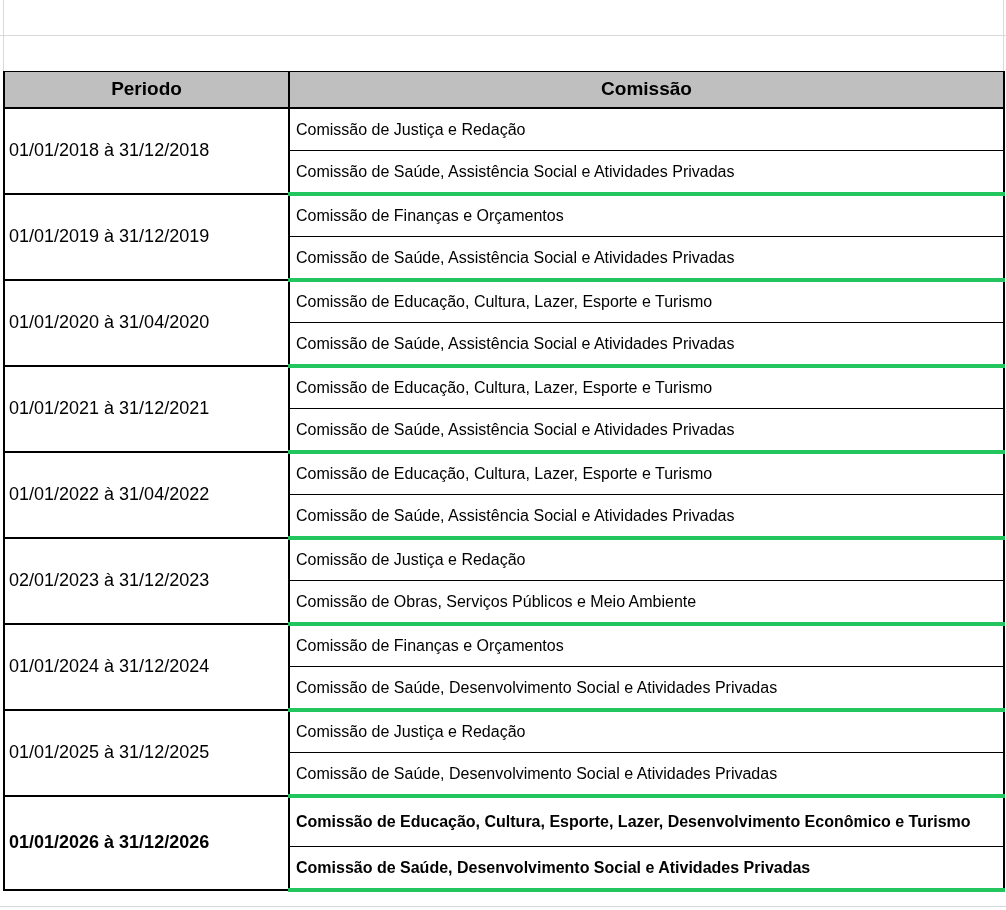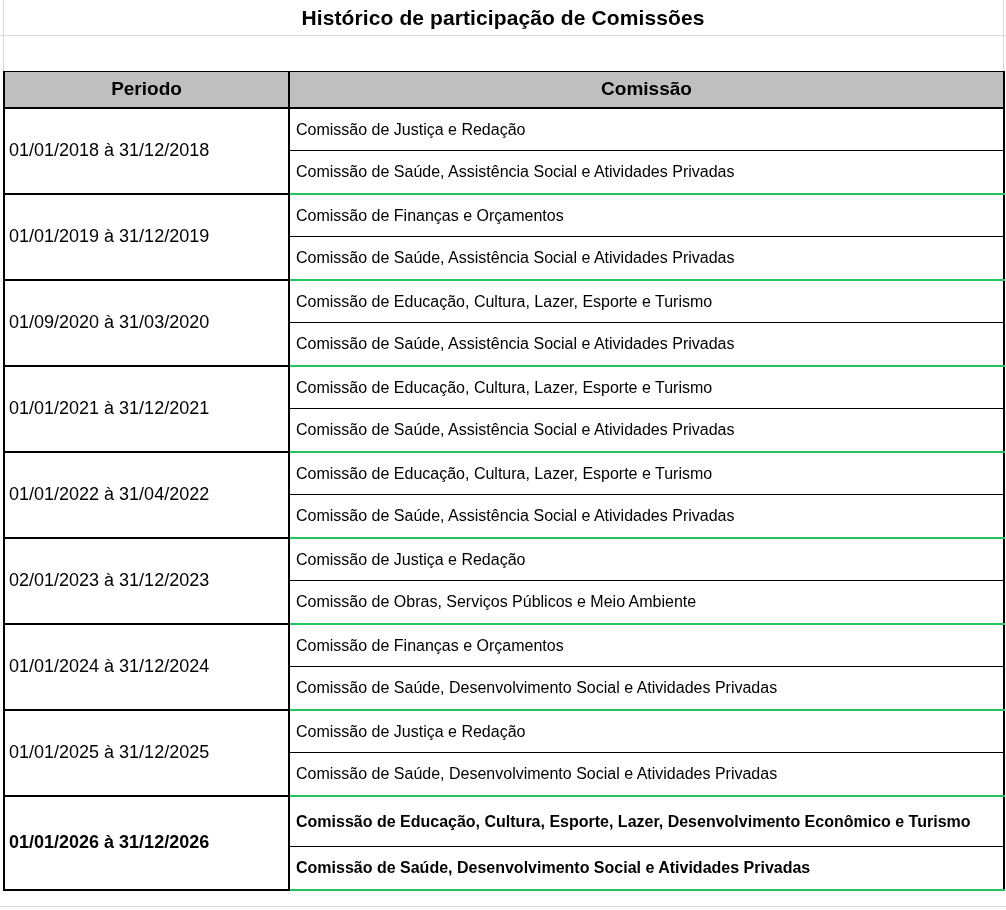--- a/index.html
+++ b/index.html
@@ -110,42 +110,39 @@
     font-size: 16px;
     padding-left: 6px;
     padding-right: 4px;
     height: 43px;
     line-height: 1.33;
     border-right: 2px solid #000;
     border-top: 1px solid #000;
     border-bottom: 1px solid #000;
   }
   tr.group-first td.comm-cell { border-top: 2px solid #000; }
-  tr.group-last  td.comm-cell { border-bottom: 2px solid #22c55e; }
+  tr.group-last  td.comm-cell { border-bottom: 4px solid #22c55e; }
 
   tr.bold-row td.comm-cell,
   td.period-cell.bold { font-weight: bold; }
 
   tr.tall td.comm-cell { height: 51px; }
 </style>
 </head>
 <body>
 
 <div class="page">
 
   <div class="sheet-grid">
     <div class="grid-h" style="top:35px;"></div>
     <div class="grid-v" style="left:3px; height:71px;"></div>
     <div class="grid-v" style="left:1003px; height:71px;"></div>
     <div class="grid-h" style="top:906px;"></div>
   </div>
 
-  <div class="title-band">
-    <span class="title-text">Histórico de participação de Comissões</span>
-  </div>
 
   <table class="hist-table">
     <colgroup>
       <col class="c-period">
       <col class="c-comm">
     </colgroup>
     <thead>
       <tr>
         <th class="th-period">Periodo</th>
         <th class="th-comm">Comissão</th>
@@ -160,21 +157,21 @@
           <td class="comm-cell">Comissão de Saúde, Assistência Social e Atividades Privadas</td>
         </tr>
         <tr class="group-first">
           <td class="period-cell" rowspan="2">01/01/2019 à 31/12/2019</td>
           <td class="comm-cell">Comissão de Finanças e Orçamentos</td>
         </tr>
         <tr class="group-last">
           <td class="comm-cell">Comissão de Saúde, Assistência Social e Atividades Privadas</td>
         </tr>
         <tr class="group-first">
-          <td class="period-cell" rowspan="2">01/09/2020 à 31/03/2020</td>
+          <td class="period-cell" rowspan="2">01/01/2020 à 31/04/2020</td>
           <td class="comm-cell">Comissão de Educação, Cultura, Lazer, Esporte e Turismo</td>
         </tr>
         <tr class="group-last">
           <td class="comm-cell">Comissão de Saúde, Assistência Social e Atividades Privadas</td>
         </tr>
         <tr class="group-first">
           <td class="period-cell" rowspan="2">01/01/2021 à 31/12/2021</td>
           <td class="comm-cell">Comissão de Educação, Cultura, Lazer, Esporte e Turismo</td>
         </tr>
         <tr class="group-last">

